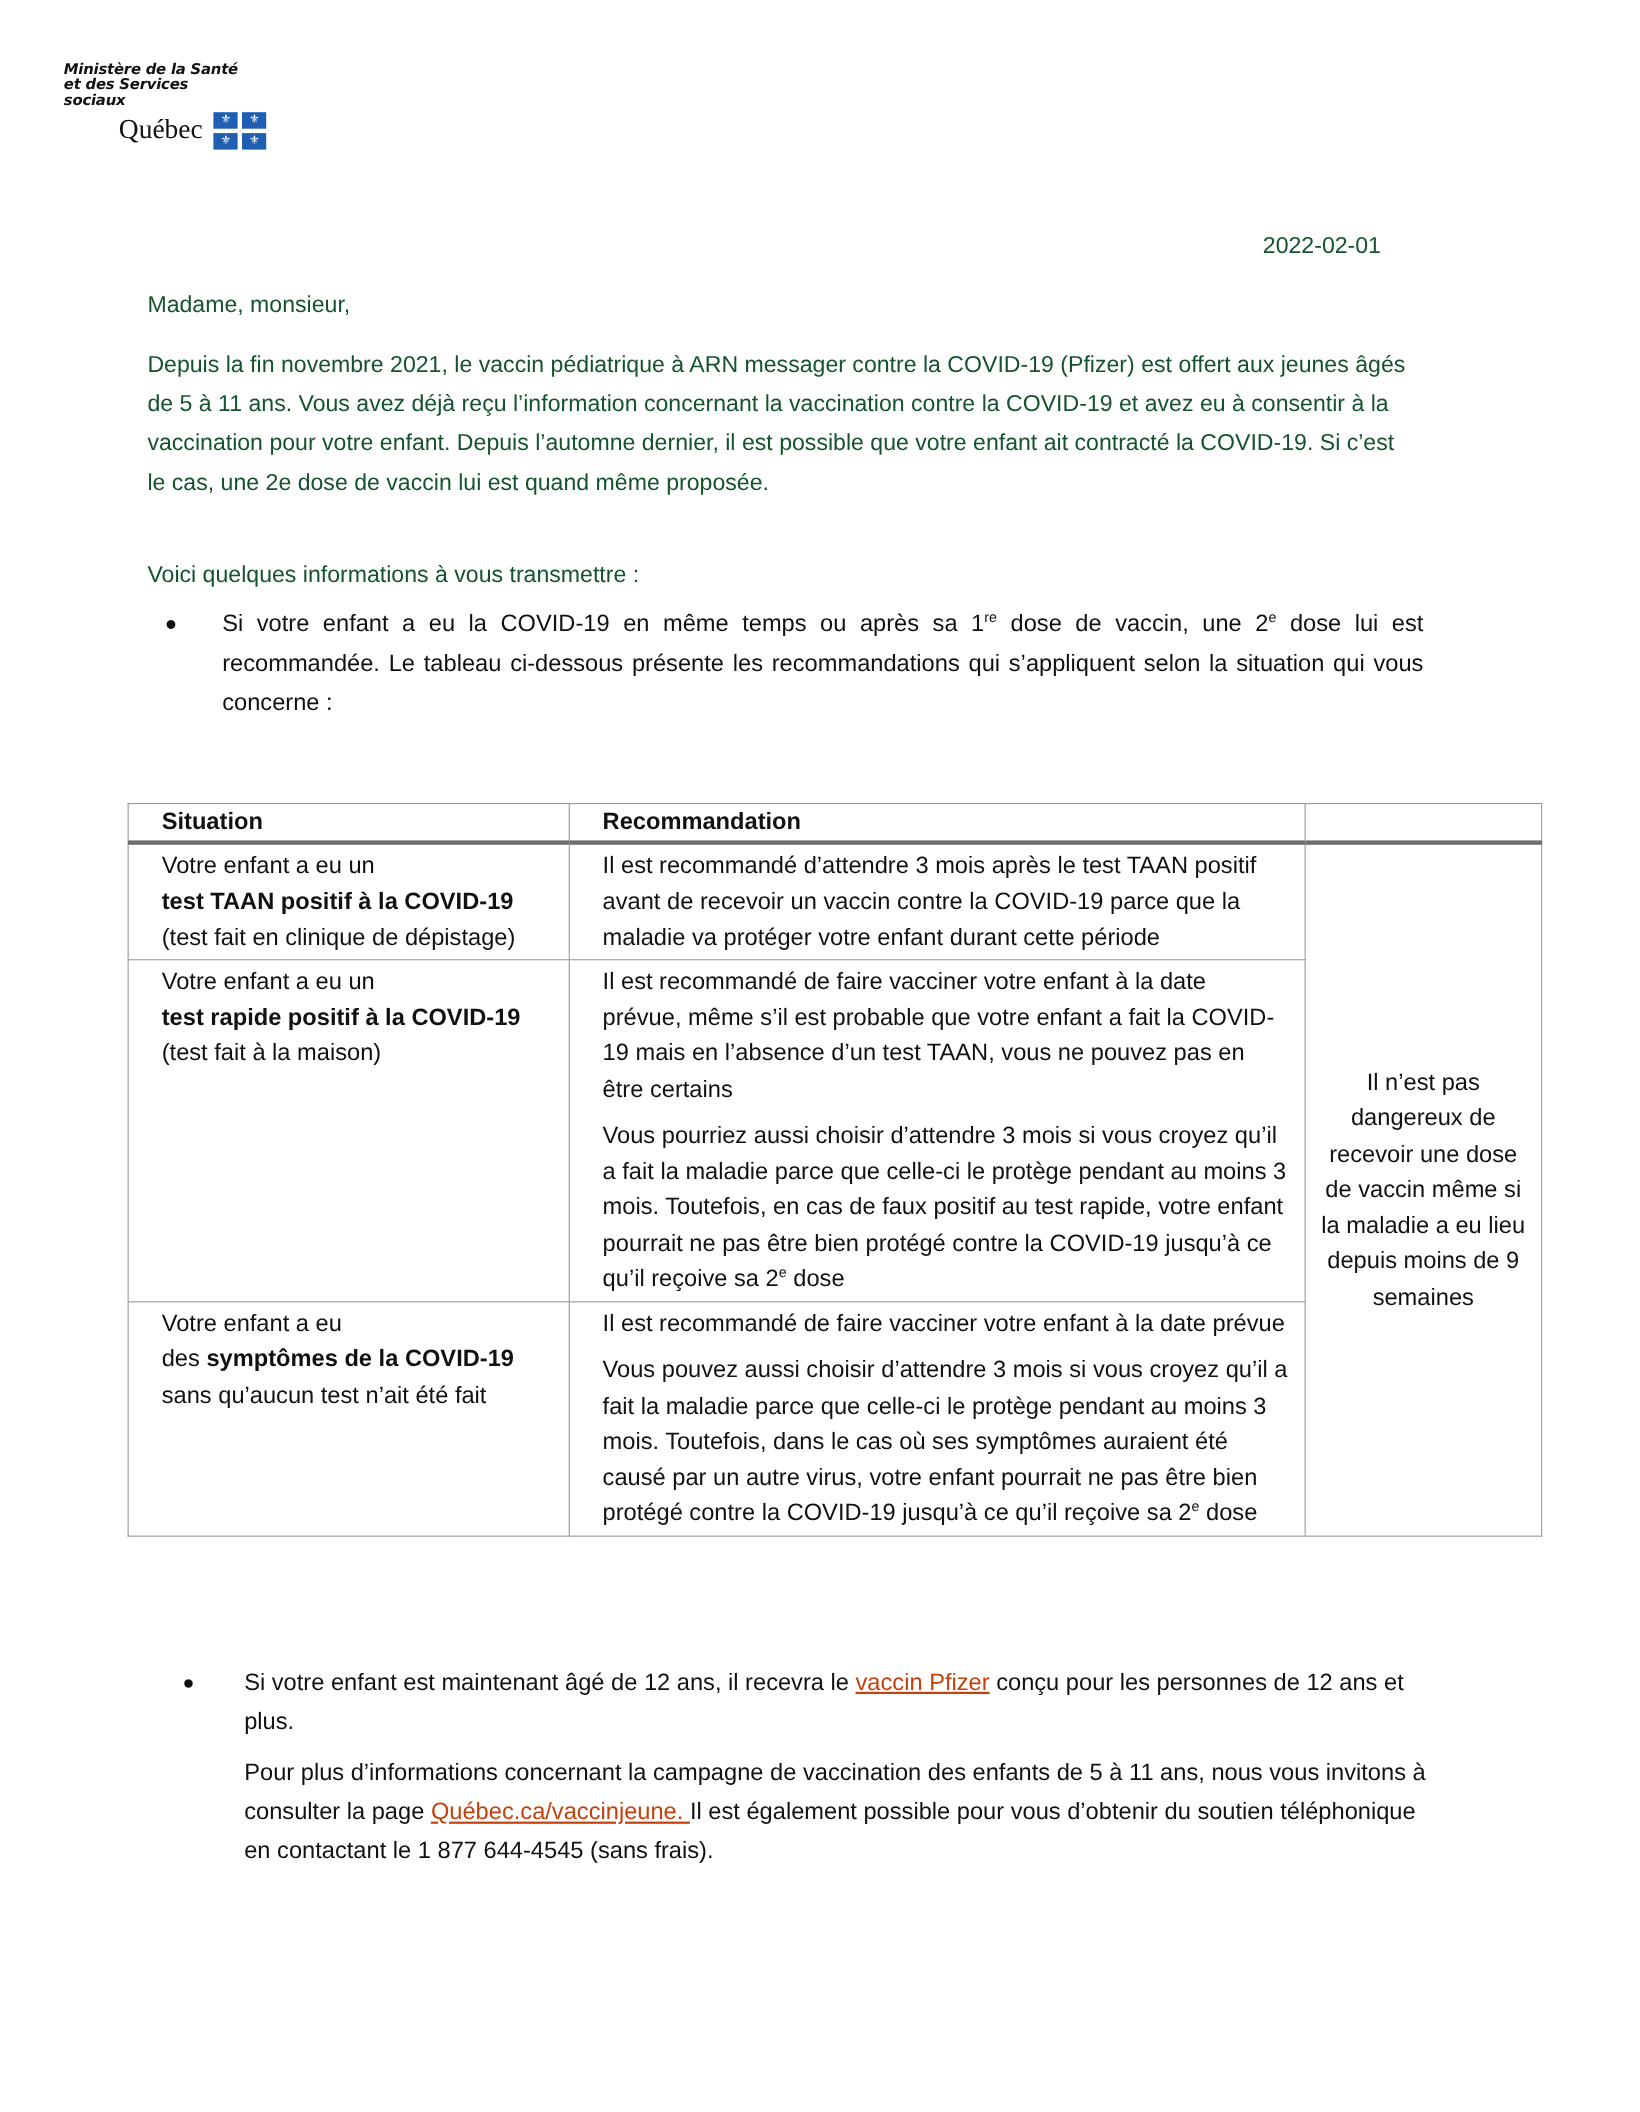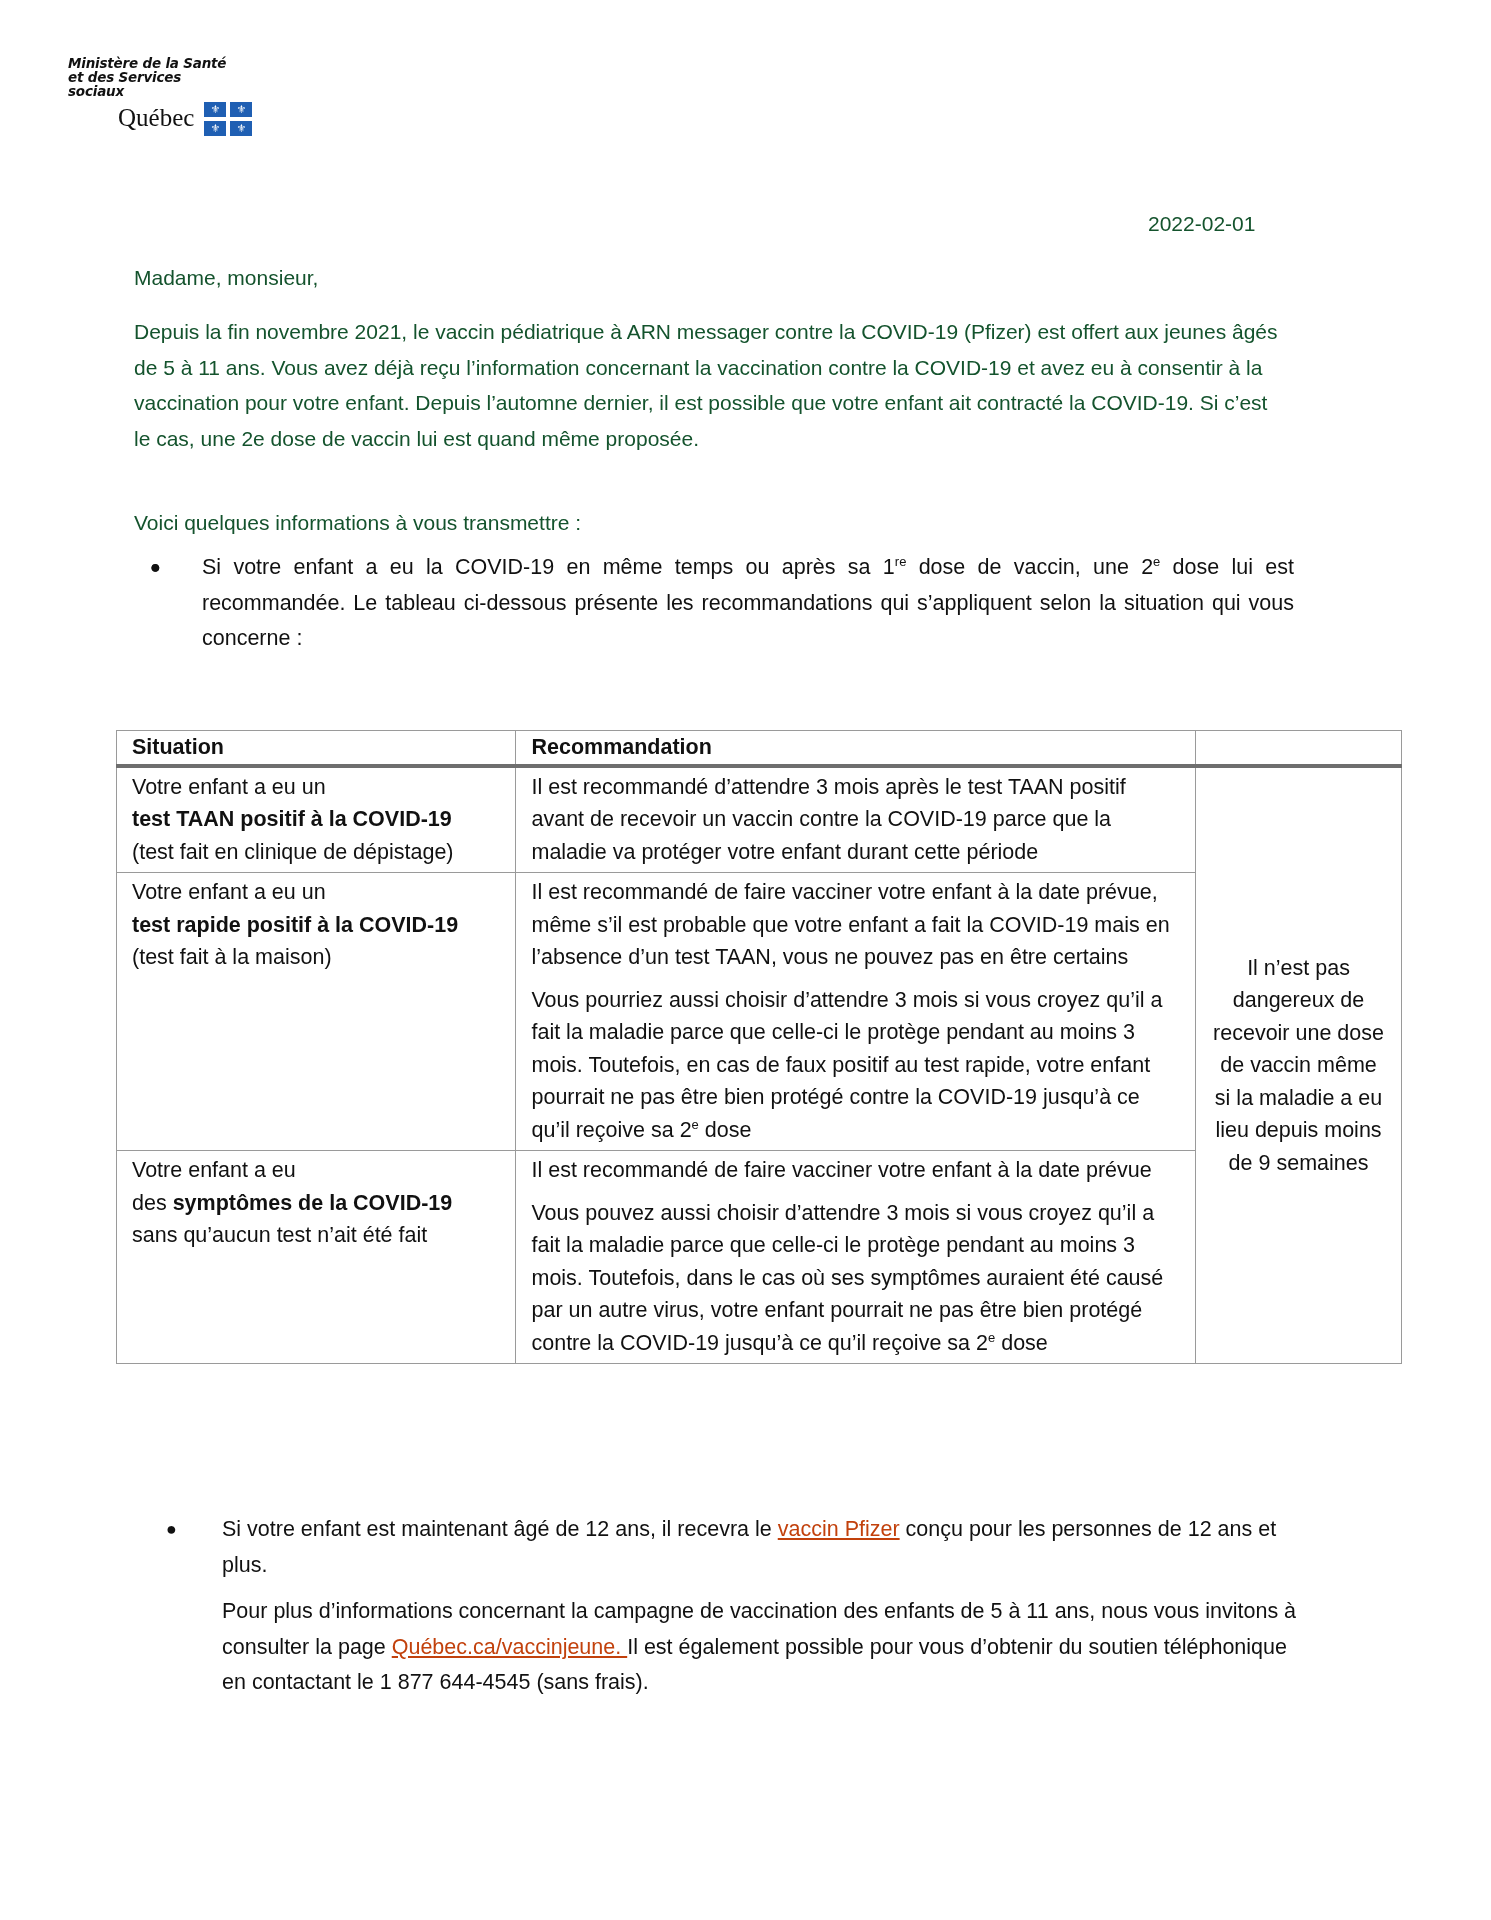--- a/index.html
+++ b/index.html
@@ -1,20 +1,20 @@
 <!DOCTYPE html>
 <html><head>
 <meta charset="utf-8">
 <style>
   html, body { margin: 0; padding: 0; background: #ffffff; }
   body {
     width: 1491px; height: 1920px; position: relative; overflow: hidden;
     font-family: "Liberation Sans", sans-serif; color: #111;
   }
-  .logo { position: absolute; left: 68px; top: 56px; width: 280px; height: 100px; }
+  .logo { position: absolute; left: 58px; top: 56px; width: 280px; height: 100px; }
   .logo .ministry {
     font-family: "DejaVu Sans", sans-serif; font-weight: bold; font-style: italic;
     font-size: 13.5px; line-height: 14px; color: #111; letter-spacing: -0.2px;
   }
   .logo .quebec-row { position: absolute; left: 50px; top: 42px; display: flex; align-items: center; }
   .logo .quebec-word {
     font-family: "Liberation Serif", serif; font-size: 25px; line-height: 40px; color: #111;
   }
   .flag-grid { display: grid; grid-template-columns: 22px 22px; grid-gap: 4px; margin-left: 10px; margin-top: 2px; }
   .flag-cell { width: 22px; height: 15px; background: #1f5fb3; color: #fff; font-size: 11px; line-height: 15px; text-align: center; }
@@ -32,21 +32,21 @@
   .bullet-dot { position: absolute; left: 16px; top: 0; font-size: 18px; }
   .justify { text-align: justify; }
   sup { font-size: 13px; line-height: 0; vertical-align: super; }
 
   table.rec {
     position: absolute; left: 116px; top: 730px; width: 1286px;
     border-collapse: collapse; font-size: 21.5px; line-height: 32.5px;
   }
   table.rec th, table.rec td {
     border: 1.5px solid #9a9a9a; vertical-align: top; text-align: left;
-    padding: 3px 14px 4px 15px;
+    padding: 3px 14px 4px 30px;
   }
   table.rec th { font-weight: bold; border-bottom: 4px solid #6e6e6e; padding-top: 0; padding-bottom: 0; }
   table.rec td.note { text-align: center; vertical-align: middle; padding: 0 14px; }
   .col1 { width: 383px; }
   .col2 { width: 675px; }
   .col3 { width: 180px; }
   .para + .para { margin-top: 10px; }
 
   .bullets2 { position: absolute; left: 150px; top: 1512px; width: 1150px; }
   .bullets2 .bullet-item { padding-left: 72px; }

